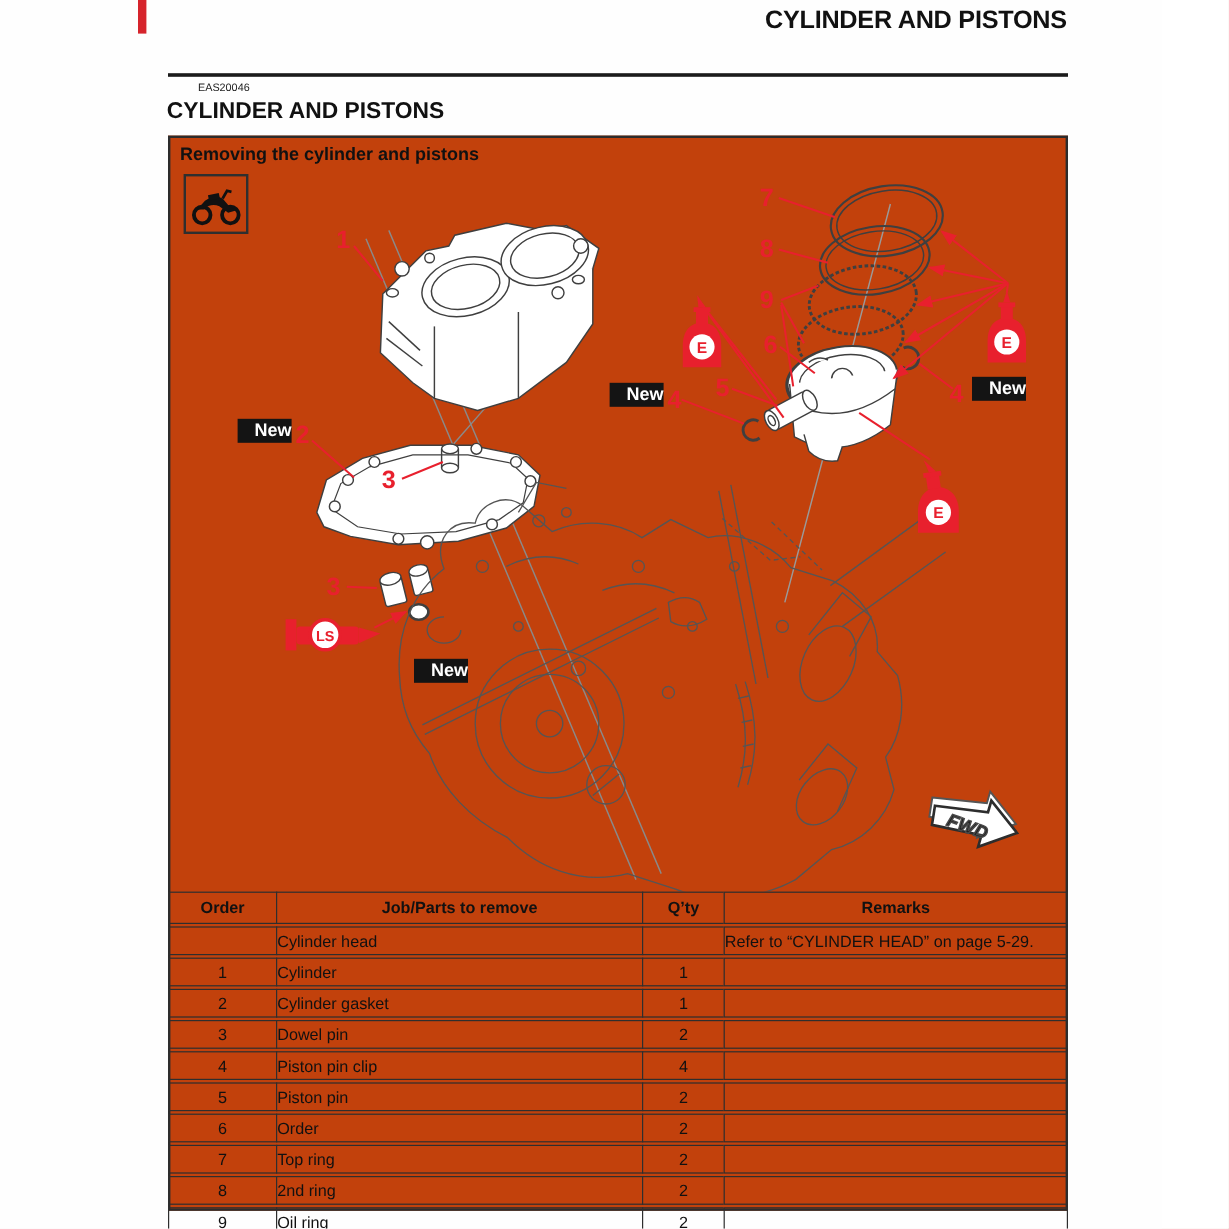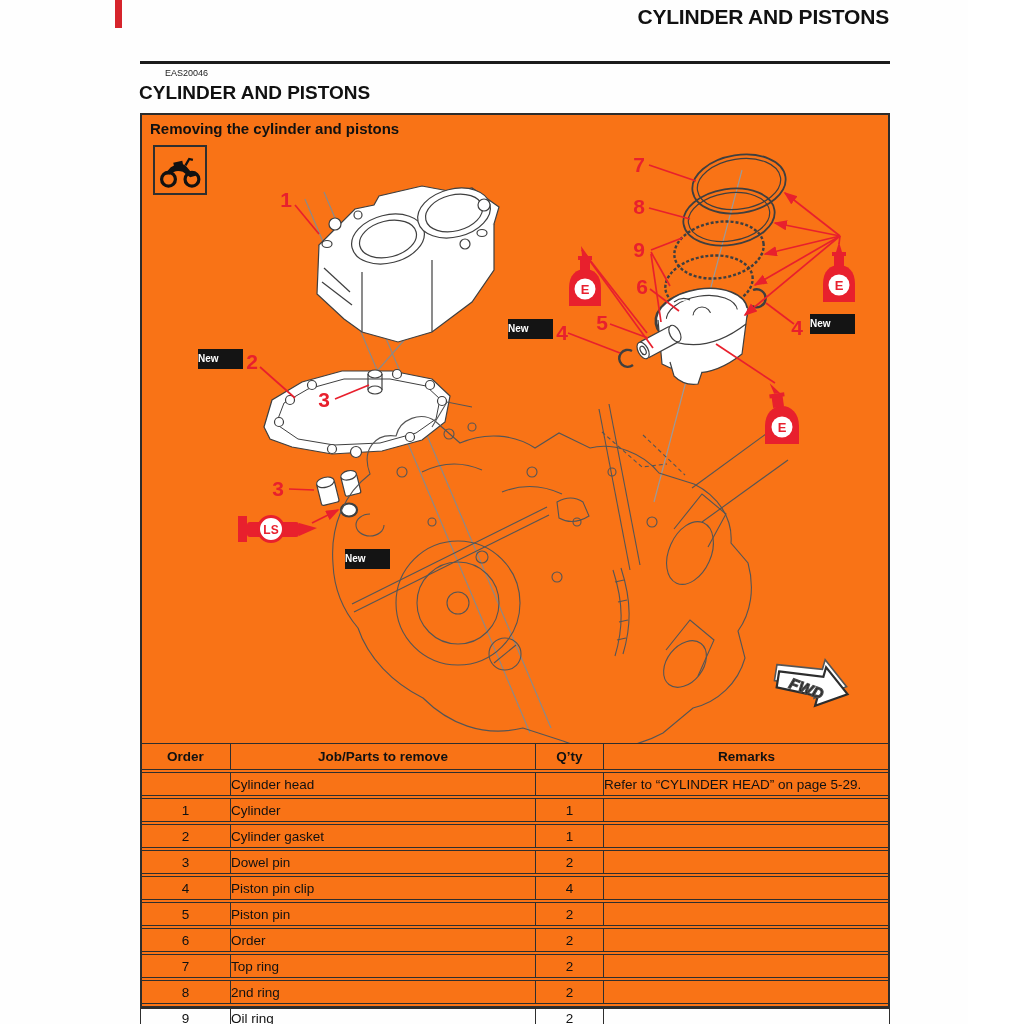--- a/index.html
+++ b/index.html
@@ -5,27 +5,27 @@
   html,body{margin:0;padding:0;background:#ffffff;}
   .page{position:relative;width:968px;height:1024px;background:#fefefe;overflow:hidden;
         font-family:"Liberation Sans","DejaVu Sans",sans-serif;color:#1c1c1c;}
   .chapter-tab{position:absolute;left:115px;top:0;width:7px;height:28px;background:#d6242c;}
   .running-title{position:absolute;top:5px;left:400px;width:489px;text-align:right;
         font-size:21px;font-weight:bold;letter-spacing:-0.2px;color:#111;}
   .rule{position:absolute;left:140px;top:61px;width:750px;height:3px;background:#1b1b1b;}
   .eas{position:absolute;left:141px;top:68px;font-size:9px;color:#222;padding-left:24px;}
   .section-title{position:absolute;left:139px;top:82px;font-size:19px;font-weight:bold;color:#111;}
   .mainbox{position:absolute;left:140px;top:113px;width:750px;height:896px;
-        border:2px solid #2c2c2c;box-sizing:border-box;background:#f97316;}
+        border:2px solid #2c2c2c;box-sizing:border-box;background:#c2410c;}
   .caption{position:absolute;left:8px;top:5px;font-size:15px;font-weight:bold;color:#111;}
   .moto-box{position:absolute;left:11px;top:30px;width:54px;height:50px;border:2px solid #2f2f2f;
         box-sizing:border-box;}
   .diagram{position:absolute;left:0;top:0;width:746px;height:628px;}
-  .new-badge{position:absolute;background:#141414;color:#fff;font-weight:bold;font-size:10px;
-        text-align:left;line-height:20px;width:45px;height:20px;}
+  .new-badge{position:absolute;background:#141414;color:#fff;font-weight:bold;font-size:15px;
+        text-align:right;line-height:20px;width:45px;height:20px;}
   .parts-table{position:absolute;left:-2px;top:626px;width:750px;border-collapse:separate;
         border-spacing:0 2px;table-layout:fixed;font-size:13.5px;color:#111;}
   .parts-table th,.parts-table td{border-top:1.6px solid #2e2e2e;border-bottom:1.6px solid #2e2e2e;
         border-left:1.6px solid #2e2e2e;height:20px;padding:1px 0;overflow:hidden;white-space:nowrap;}
   .parts-table th:last-child,.parts-table td:last-child{border-right:1.6px solid #2e2e2e;}
   .parts-table th{font-weight:bold;text-align:center;height:23px;}
   .cell-order,.cell-qty{text-align:center;}
   .cell-job,.cell-remarks{text-align:left;padding-left:9px;}
 </style>
 </head>

